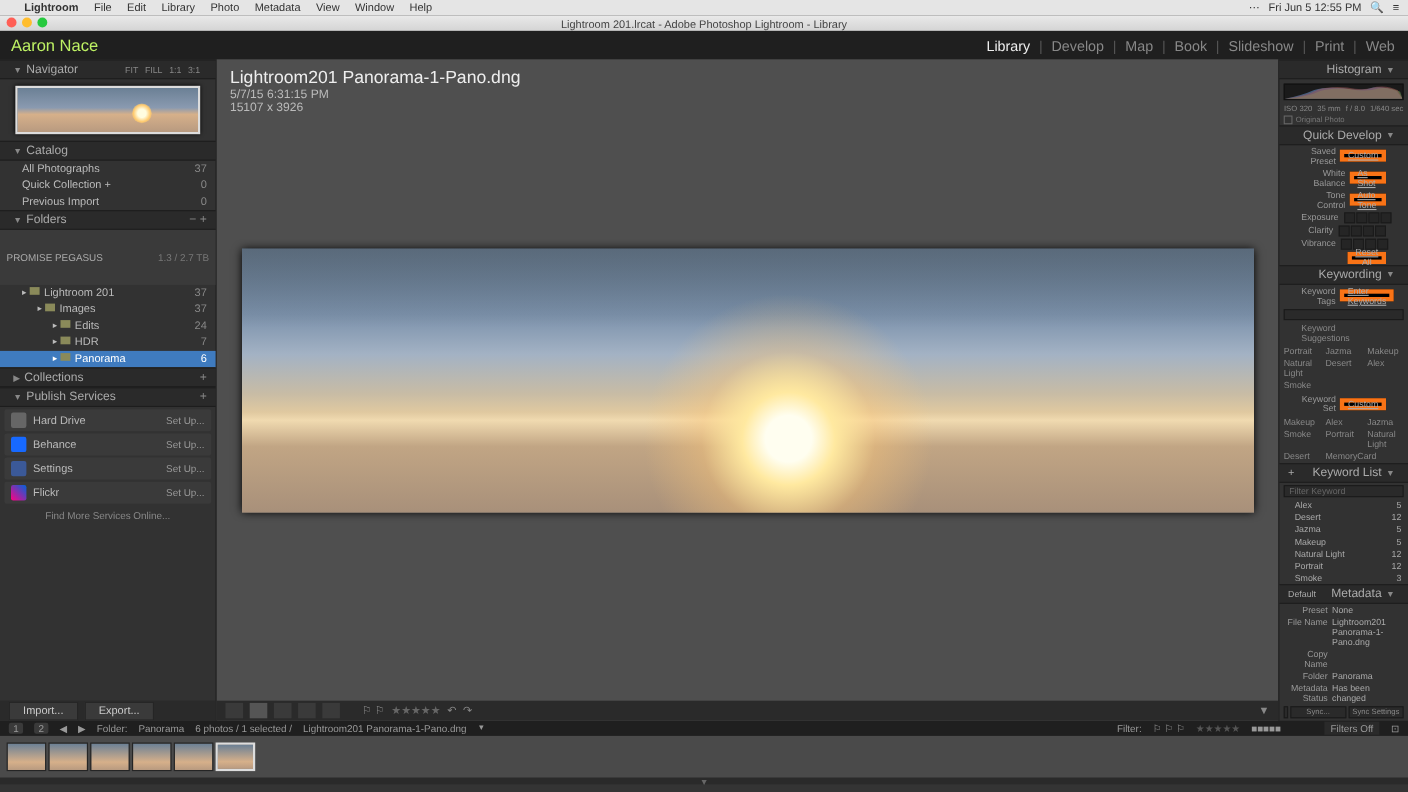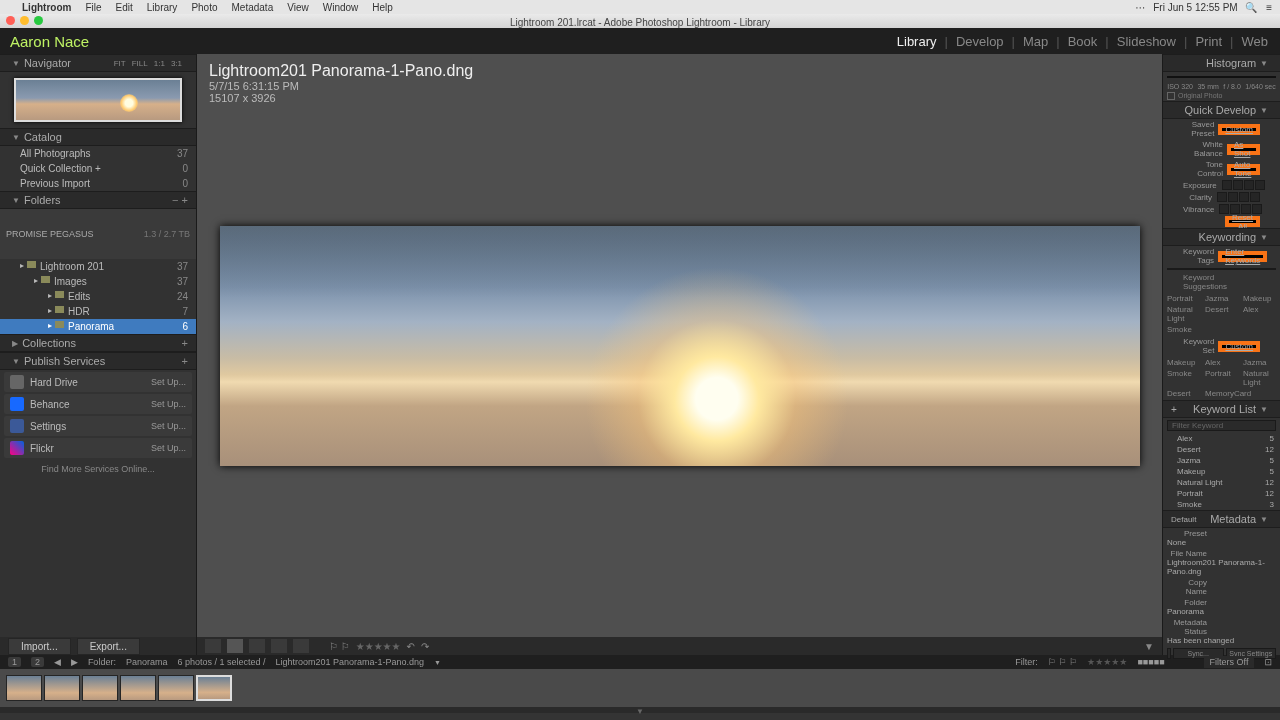--- a/index.html
+++ b/index.html
@@ -88,21 +88,21 @@
 .rrow .val { flex:1; background:#000000; border:4px solid #f97316; padding:0 3px; color:#aaa; height:11px; font-size:8px; display:flex; align-items:center;text-decoration:underline; }
 .rrow .btns { display:flex; }
 .rrow .step { width:10px; height:10px; background:#252525; border:1px solid #1a1a1a; margin-left:1px; }
 
 .kw-sugg { display:flex; flex-wrap:wrap; padding:2px 4px; gap:2px 8px; font-size:8px; color:#888; }
 .kw-sugg span { width:30px; }
 
 .kwlist-row { display:flex; padding:1px 6px 1px 14px; font-size:8px; color:#aaa; }
 .kwlist-row .cnt { margin-left:auto; }
 
-.meta-row { display:flex; font-size:8px; padding:1px 4px; color:#999;flex-direction:column; }
+.meta-row { display:flex; font-size:8px; padding:1px 4px; color:#999; }
 .meta-row .mlbl { width:44px; text-align:right; padding-right:4px; }
 .meta-row .mval { flex:1; color:#aaa; }
 
 
 .infobar { height:14px; background:#1f1f1f; color:#999; font-size:9px; display:flex; align-items:center; padding:0 8px; gap:10px; }
 .infobar .spacer { flex:1; }
 .infobar .filtersoff { padding:1px 6px; background:#2a2a2a;margin-left:29px; }
 .sel-badge { background:#3a3a3a; padding:0 4px; border-radius:2px; }
 
 .filmstrip { height:38px; background:#4a4a4a; display:flex; align-items:center; padding:0 6px; gap:2px; }

